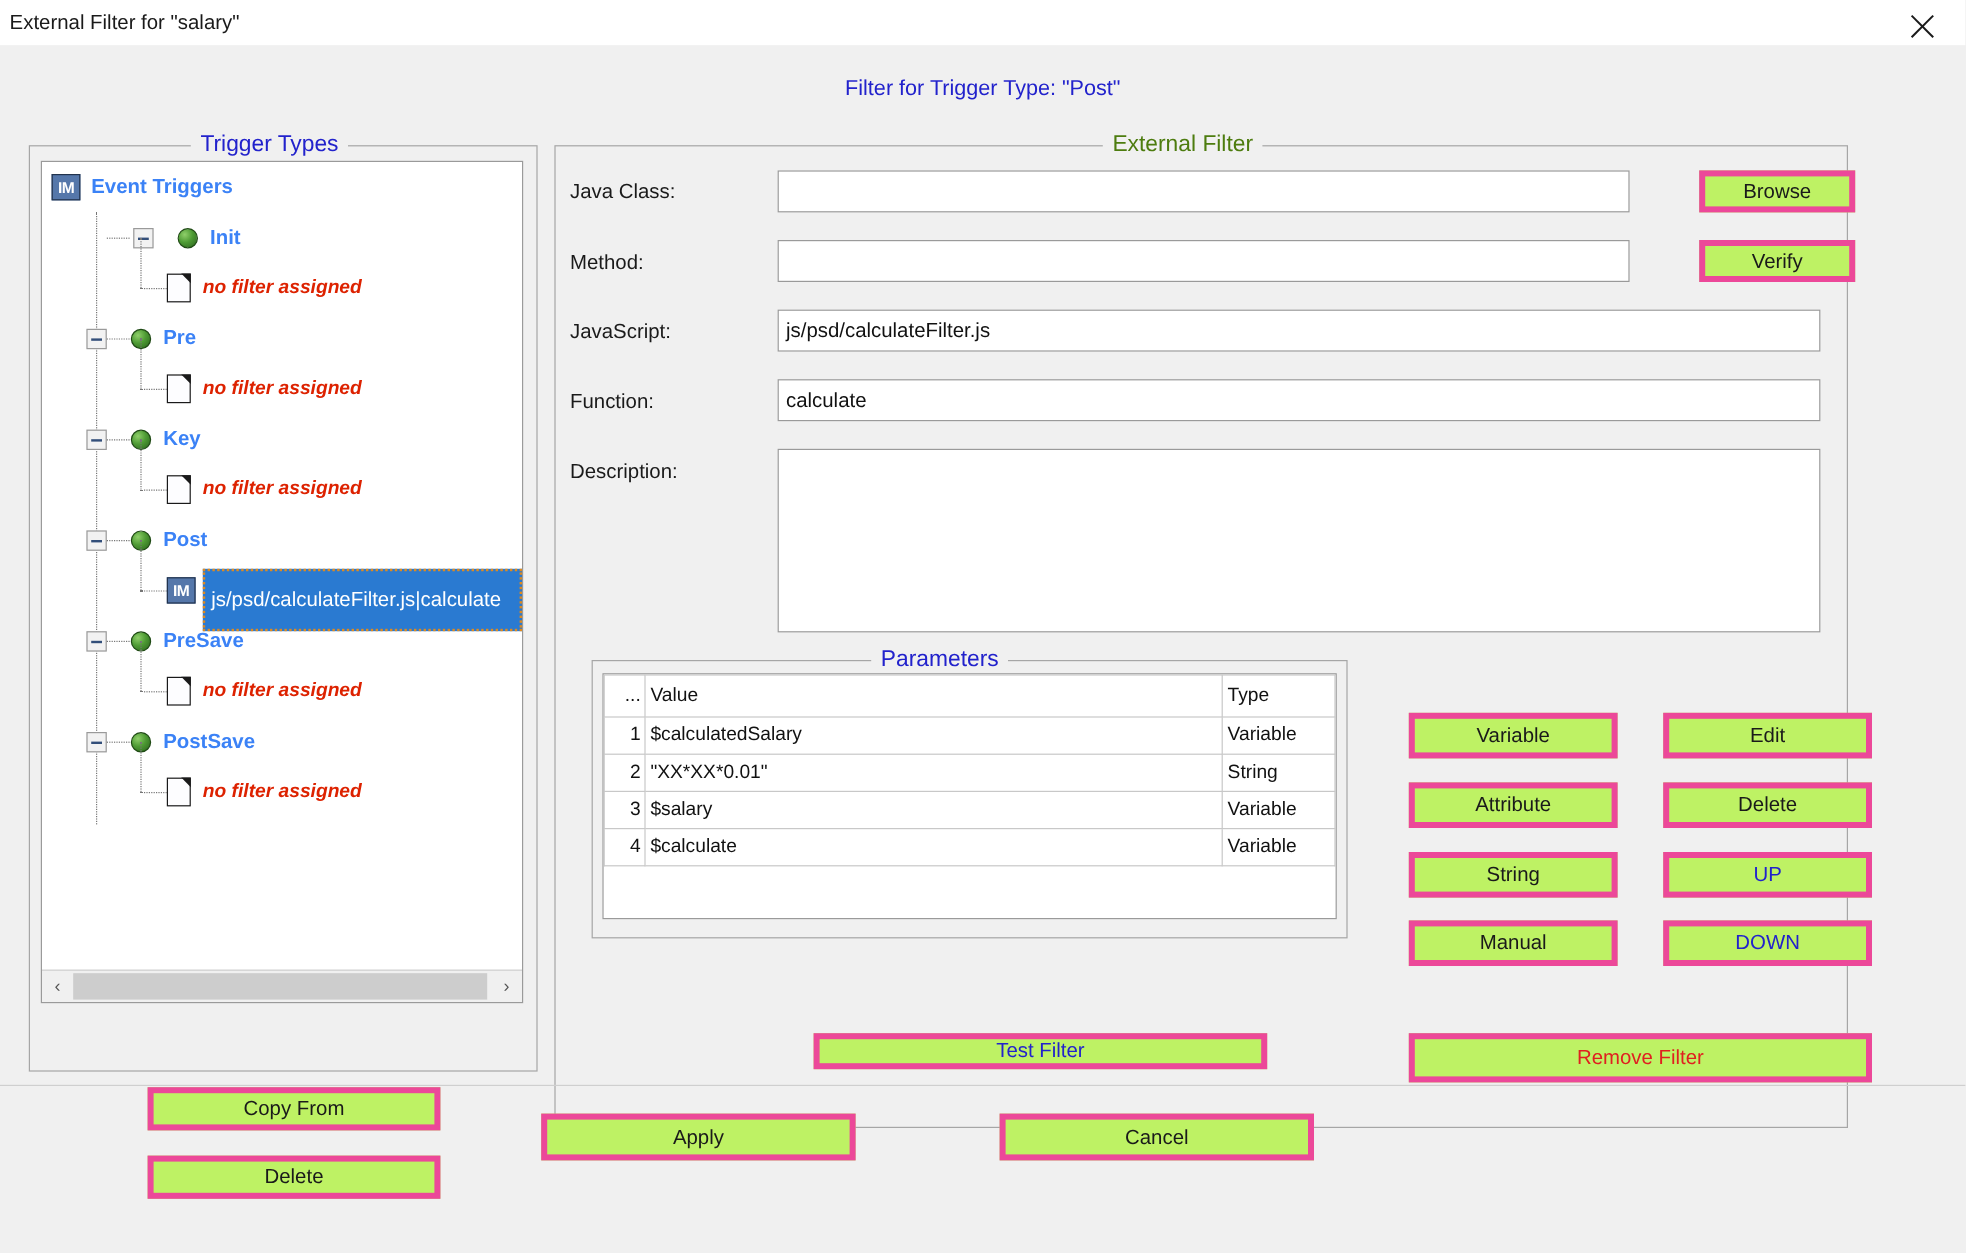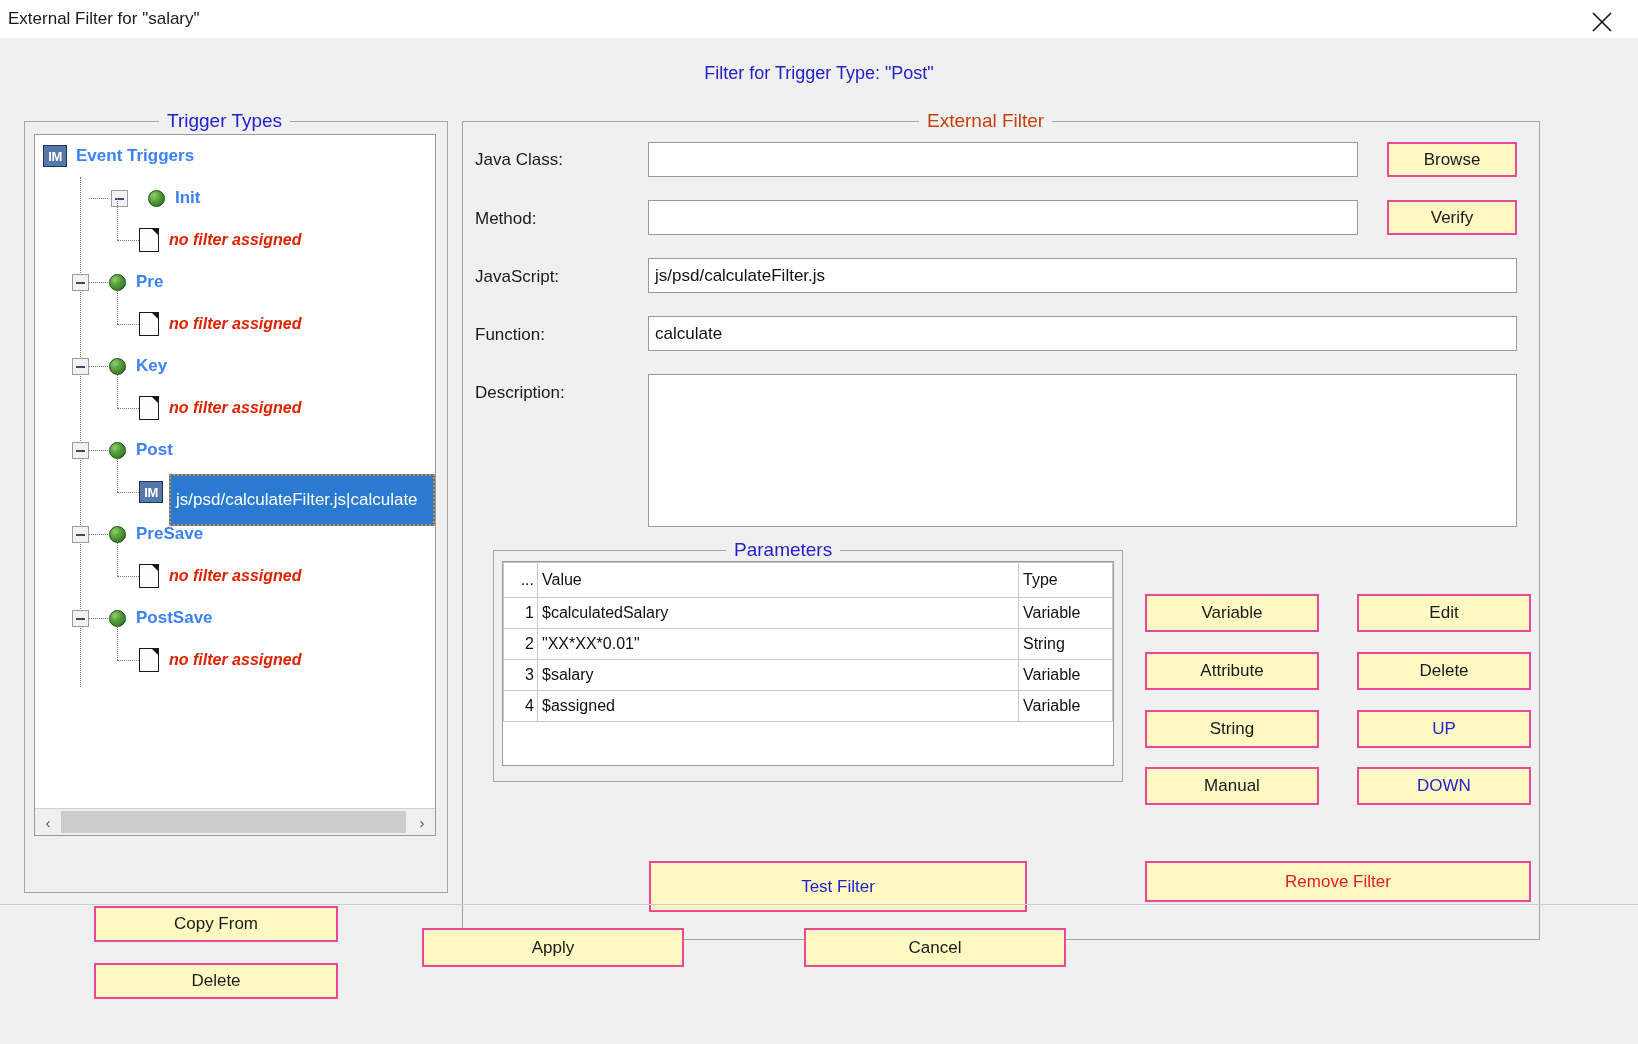--- a/index.html
+++ b/index.html
@@ -48,21 +48,21 @@
     background: transparent;
   }
   .groupbox > .gb-title {
     position: absolute; top: -12px;
     background: #f0f0f0;
     padding: 0 8px;
     font-size: 19px;
     white-space: nowrap;
   }
   .gb-title.blue { color: #2222cc; }
-  .gb-title.dark { color: #c2410c; }
+  .gb-title.dark { color: #4d7c0f; }
 
   
   #triggerTypesBox {
     left: 24px; top: 83px; width: 422px; height: 770px;
   }
   #triggerTypesBox > .gb-title { left: 134px; }
 
   .tree {
     position: absolute; left: 9px; top: 12px;
     width: 400px; height: 700px;
@@ -154,26 +154,27 @@
   }
   .sb-track { flex: 1; height: 26px; position: relative; }
   .sb-thumb {
     position: absolute; left: 0; top: 2px; width: 345px; height: 22px;
     background: #cdcdcd; cursor: pointer;
   }
 
   
   .btn {
     position: absolute;
-    background: #fef9c3;
-    border: 2px solid #ec4899;
+    background: #bef264;
+    border: 5px solid #ec4899;
     font-size: 17px; color: #1a1a1a;
     display: flex; align-items: center; justify-content: center;
     cursor: pointer; box-sizing: border-box;
     white-space: nowrap;
+    margin-left: 29px;
   }
   .btn.blue { color: #2222cc; }
   .btn.red  { color: #e02020; }
 
   #btnCopyFrom { left: 94px; top: 868px; width: 244px; height: 36px; }
   #btnDeleteTree { left: 94px; top: 925px; width: 244px; height: 36px; }
 
   
   #externalFilterBox {
     left: 462px; top: 83px; width: 1076px; height: 817px;
@@ -400,21 +401,21 @@
               <td>"XX*XX*0.01"</td>
               <td class="col-type">String</td>
             </tr>
             <tr>
               <td class="col-idx">3</td>
               <td>$salary</td>
               <td class="col-type">Variable</td>
             </tr>
             <tr>
               <td class="col-idx">4</td>
-              <td>$assigned</td>
+              <td>$calculate</td>
               <td class="col-type">Variable</td>
             </tr>
             <tr class="blank">
               <td></td>
               <td></td>
               <td></td>
             </tr>
           </tbody>
         </table>
       </div>
@@ -423,21 +424,21 @@
     <div class="btn" style="left:682px; top:472px; width:174px; height:38px;">Variable</div>
     <div class="btn" style="left:682px; top:530px; width:174px; height:38px;">Attribute</div>
     <div class="btn" style="left:682px; top:588px; width:174px; height:38px;">String</div>
     <div class="btn" style="left:682px; top:645px; width:174px; height:38px;">Manual</div>
 
     <div class="btn" style="left:894px; top:472px; width:174px; height:38px;">Edit</div>
     <div class="btn" style="left:894px; top:530px; width:174px; height:38px;">Delete</div>
     <div class="btn blue" style="left:894px; top:588px; width:174px; height:38px;">UP</div>
     <div class="btn blue" style="left:894px; top:645px; width:174px; height:38px;">DOWN</div>
 
-    <div class="btn blue" style="left:186px; top:739px; width:378px; height:51px;text-align:right;">Test Filter</div>
+    <div class="btn blue" style="left:186px; top:739px; width:378px; height:30px;text-align:right;">Test Filter</div>
     <div class="btn red" style="left:682px; top:739px; width:386px; height:41px;">Remove Filter</div>
   </div>
 
   <div class="hr-sep" style="left:0px; top:866px; width:1638px;"></div>
 
   <div class="btn" style="left:804px; top:890px; width:262px; height:39px;">Cancel</div>
   <div class="btn" style="left:422px; top:890px; width:262px; height:39px;">Apply</div>
 
 </div>
 

